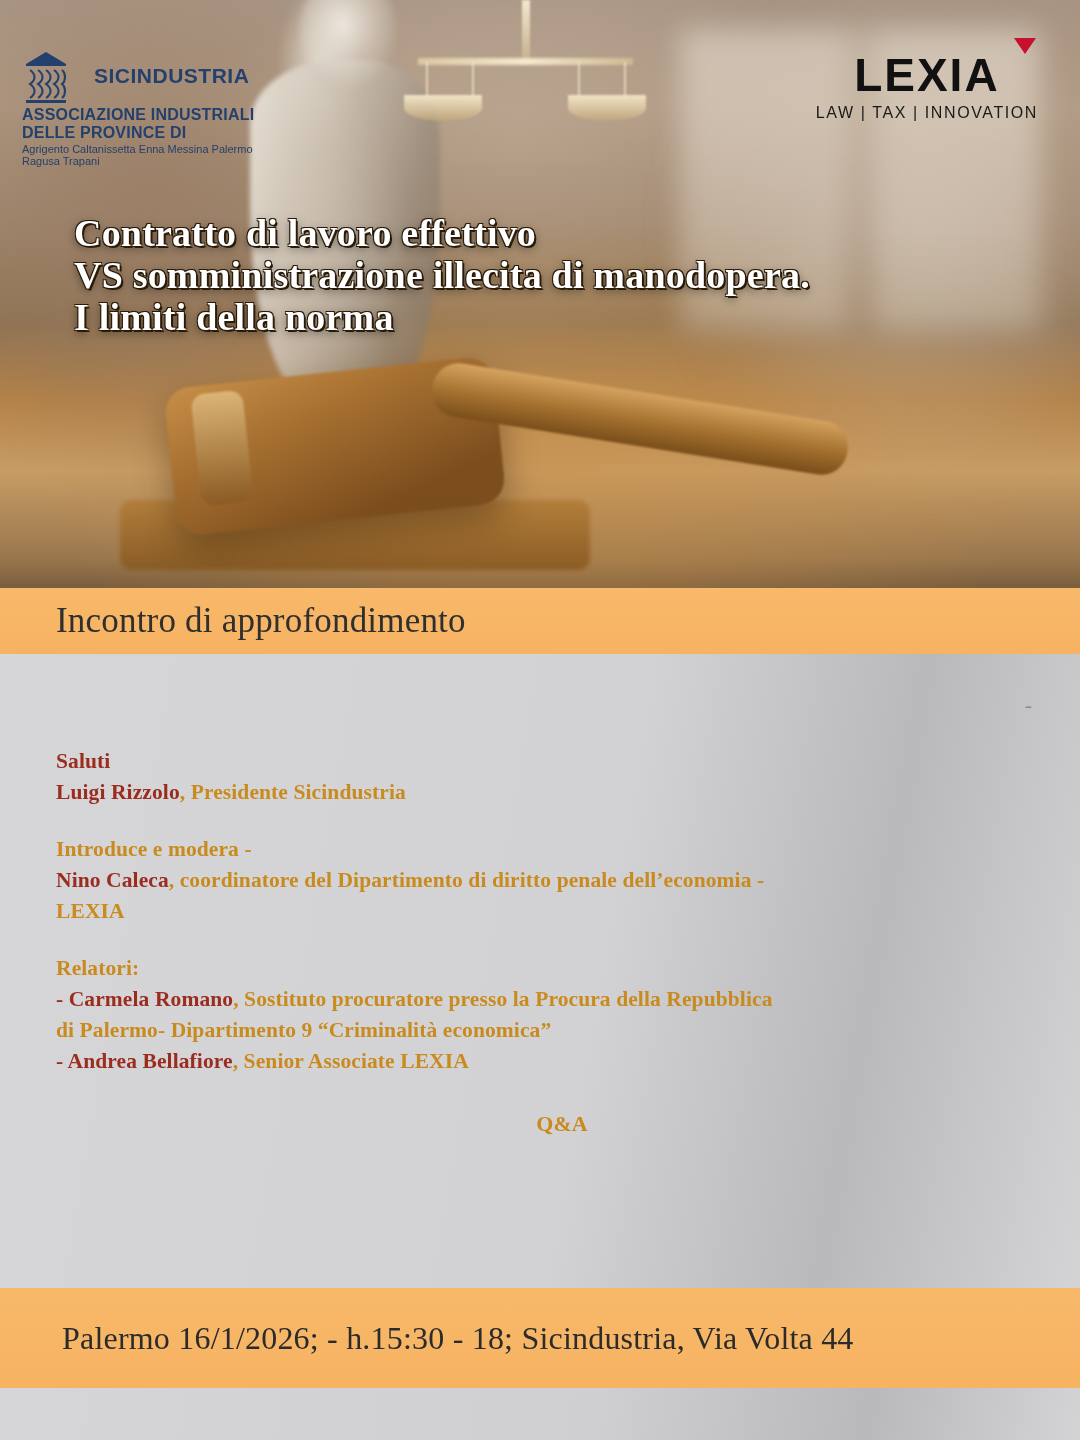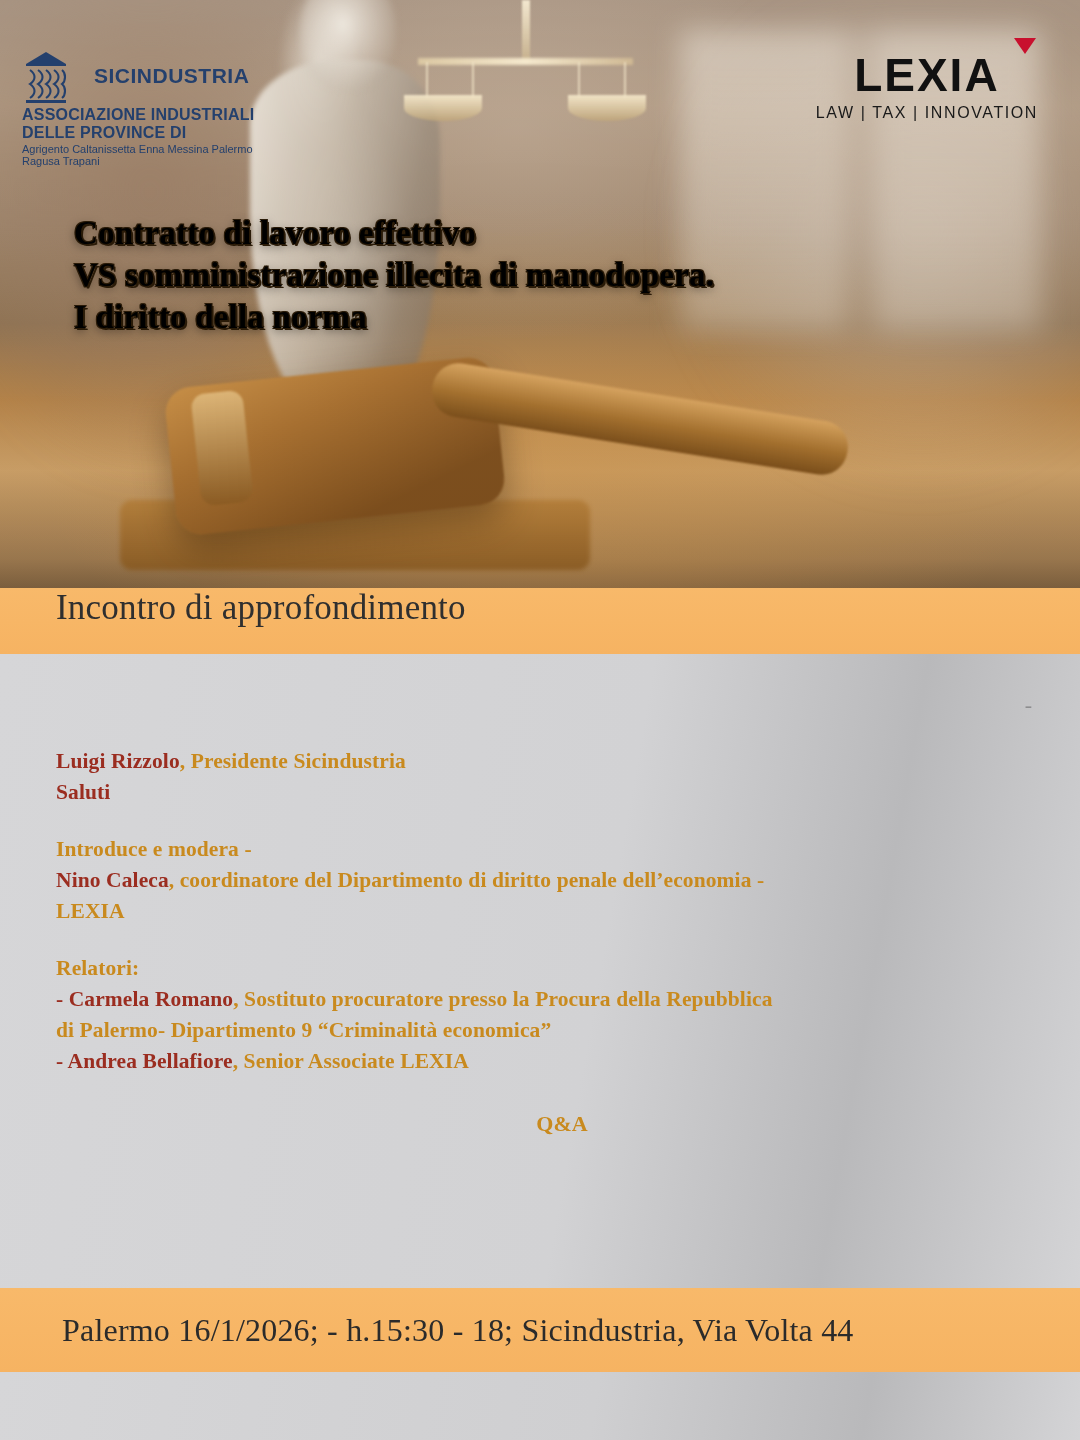--- a/index.html
+++ b/index.html
@@ -203,38 +203,38 @@
     margin-top: 6px;
     color: #1a1a1a;
   }
 
   
   .hero-title {
     position: absolute;
     left: 74px; top: 212px; width: 900px;
     font-family: "Liberation Serif", serif;
     font-weight: bold;
-    font-size: 33px;
+    font-size: 38px;
     line-height: 42px;
-    color: #000000;
+    color: #ffffff;
     text-shadow:
       2px 2px 0 #2a1b08,
       -1px 1px 0 #2a1b08,
       1px -1px 0 #2a1b08,
       -1px -1px 0 #2a1b08,
       0 3px 10px rgba(0,0,0,.55);
     letter-spacing: .2px;
   }
   .hero-title .line { display: block; white-space: nowrap; }
 
   
   .bar-subtitle {
     width: 1080px; height: 66px;
     background: linear-gradient(180deg,#f8b96a,#f6b362);
-    display: flex; 
+    display: flex; align-items: center;
   }
   .bar-subtitle span {
     margin-left: 56px;
     font-family: "Liberation Serif", serif;
     font-size: 35px;
     color: #2f2f2f;
     letter-spacing: .2px;
   }
 
   
@@ -266,21 +266,21 @@
   }
   .stray-dash {
     position: absolute;
     right: 48px; top: 38px;
     font-size: 22px; color: #8d8d8f;
     font-family: "Liberation Serif", serif;
   }
 
   
   .bar-footer {
-    width: 1080px; height: 84px;
+    width: 1080px; height: 100px;
     background: linear-gradient(180deg,#f8b96a,#f6b362);
     display: flex; align-items: center;
   }
   .bar-footer span {
     margin-left: 62px;
     font-family: "Liberation Serif", serif;
     font-size: 32px;
     color: #2b2b2b;
     letter-spacing: .2px;
   }
@@ -345,37 +345,37 @@
 
   <div class="logo-lexia">
     <div class="lexia-word">LEXIA</div>
     <div class="lexia-tri"></div>
     <div class="lexia-tag">LAW | TAX | INNOVATION</div>
   </div>
 
   <div class="hero-title">
     <span class="line">Contratto di lavoro  effettivo</span>
     <span class="line">VS somministrazione illecita di manodopera.</span>
-    <span class="line">I diritto della norma</span>
+    <span class="line">I limiti della norma</span>
   </div>
 </div>
 
 <div class="bar-subtitle">
   <span>Incontro di approfondimento</span>
 </div>
 
 <div class="program">
   <div class="stray-dash">-</div>
 
   <div class="prog-block">
     <div class="prog-line">
+      <span class="hl">Saluti</span><span></span>
+    </div>
+    <div class="prog-line">
       <span class="hl">Luigi Rizzolo</span><span>, Presidente Sicindustria</span>
-    </div>
-    <div class="prog-line">
-      <span class="hl">Saluti</span><span></span>
     </div>
   </div>
 
   <div class="prog-block">
     <div class="prog-line">
       <span>Introduce e modera -</span>
     </div>
     <div class="prog-line">
       <span class="hl"> Nino Caleca</span><span>, coordinatore del Dipartimento di diritto penale dell’economia -</span>
     </div>

